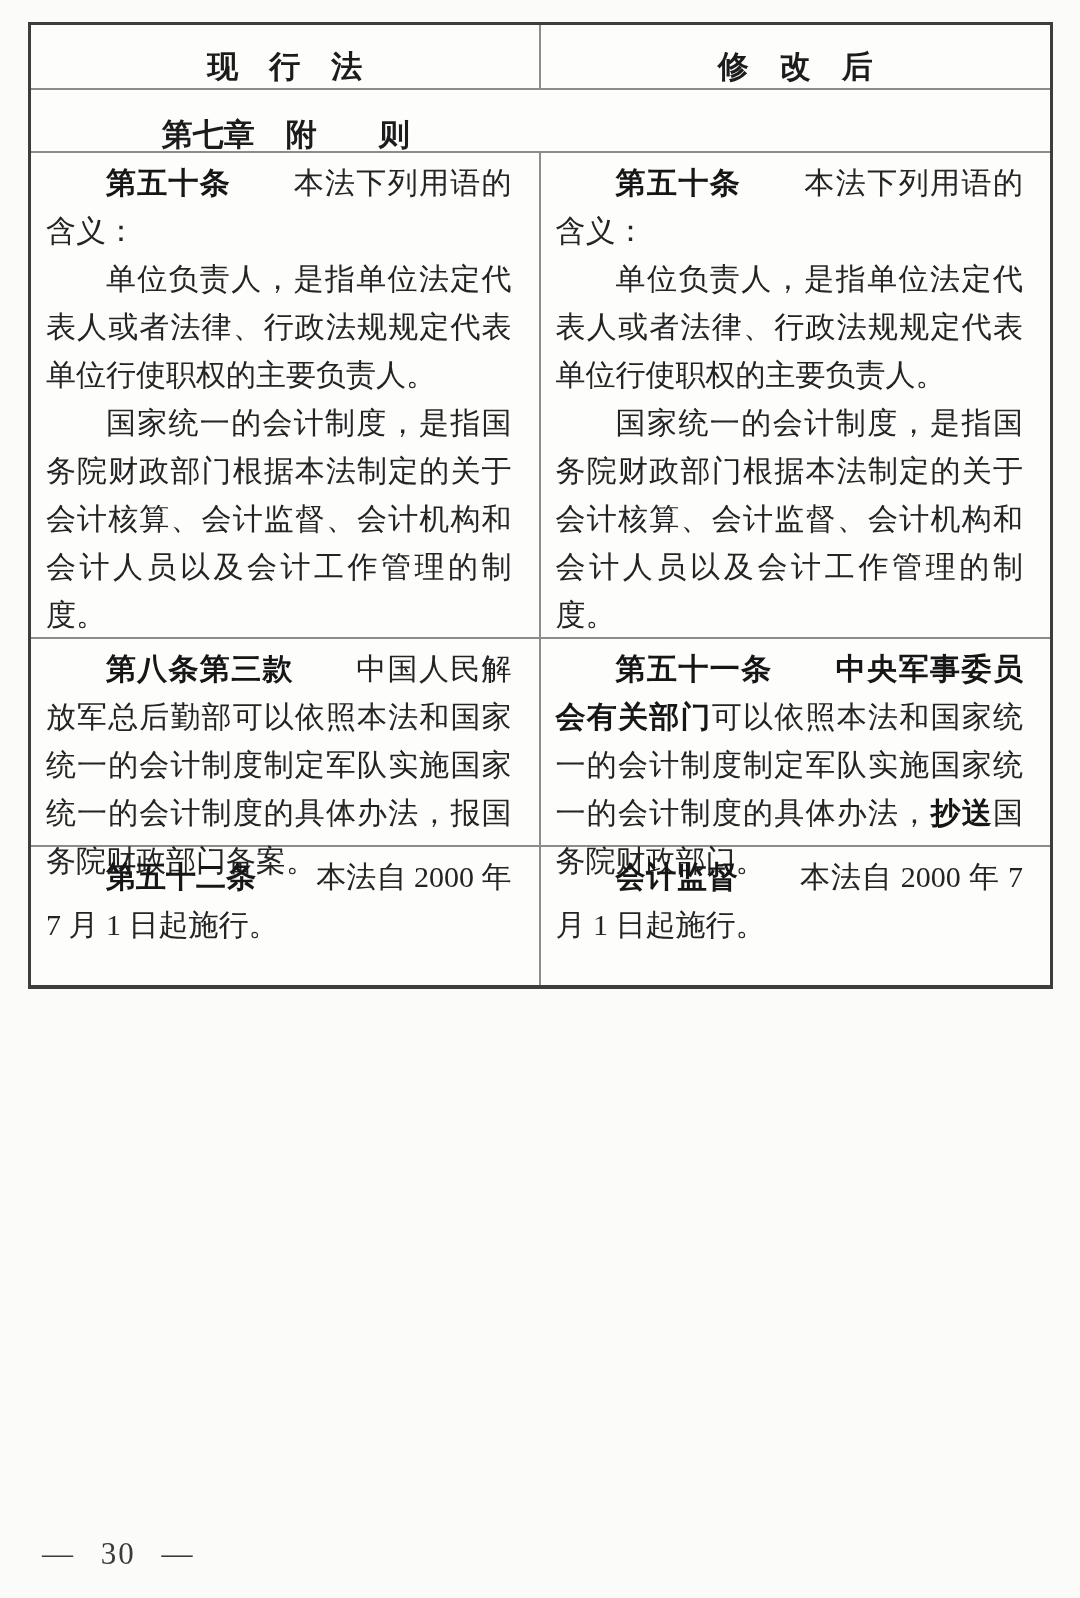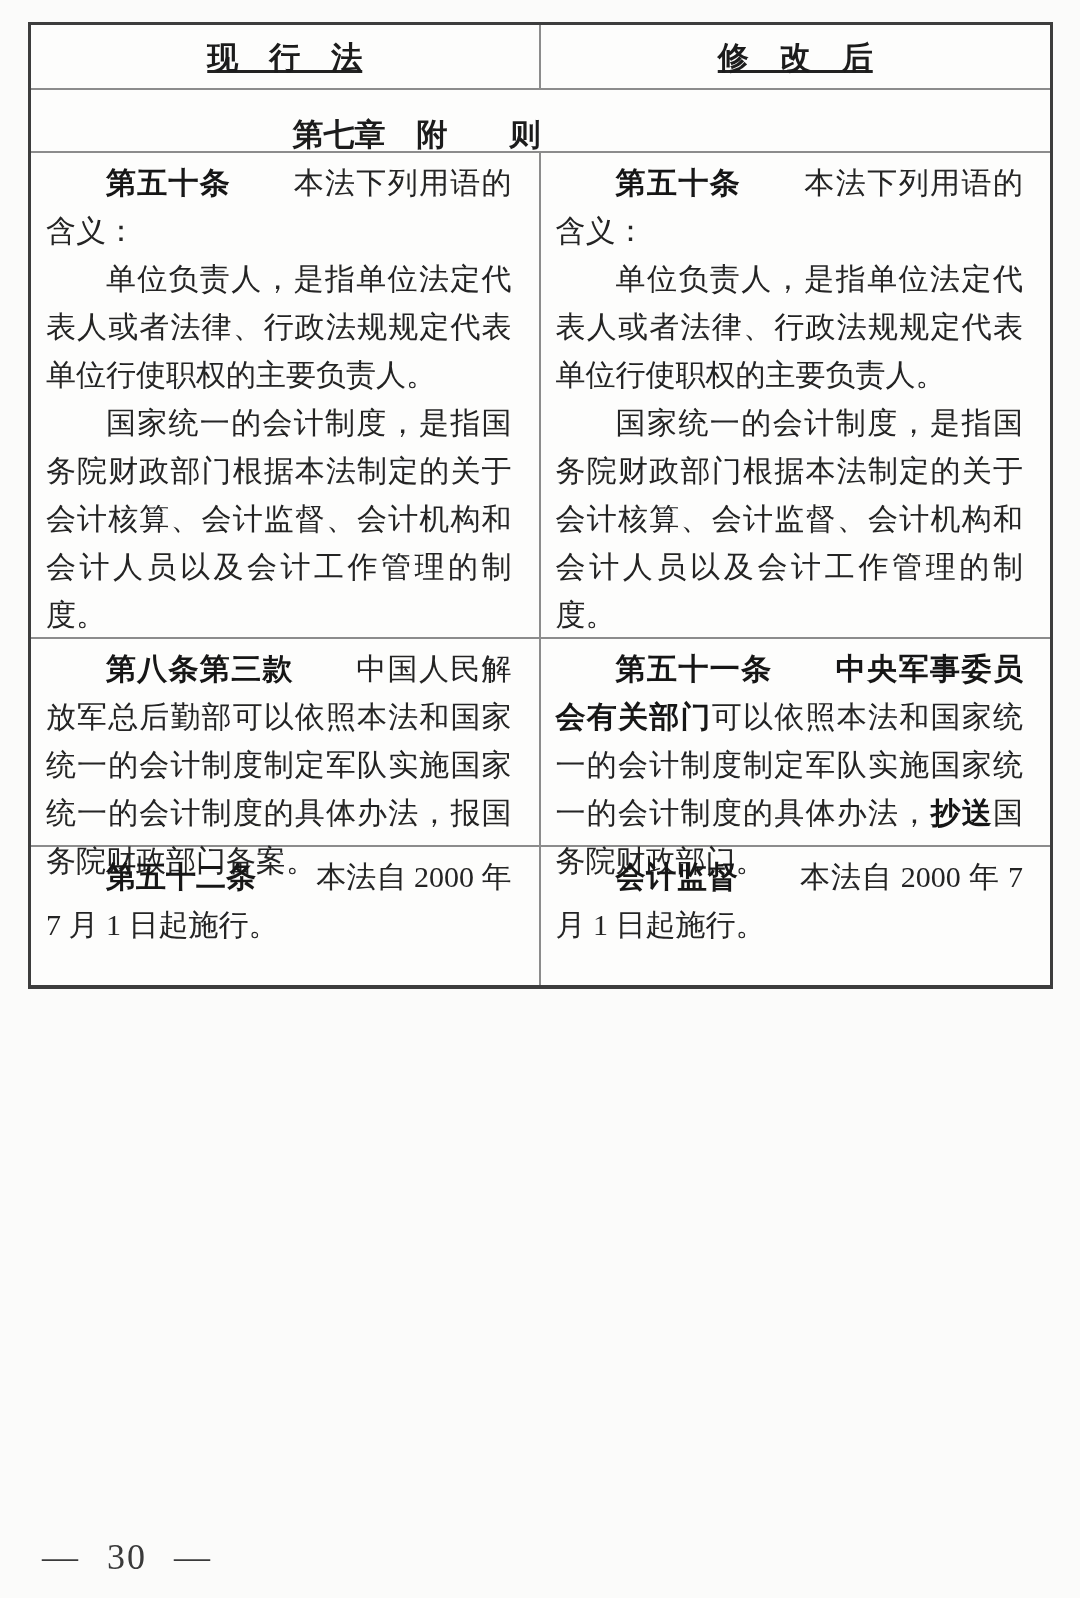--- a/index.html
+++ b/index.html
@@ -29,27 +29,26 @@
   }
   .t-row:last-child { border-bottom: none; }
   .t-cell {
     width: 50%;
     padding: 6px 27px 4px 15px;
     border-right: 2px solid #8c8c8c;
   }
   .t-cell:last-child { border-right: none; }
   .head-row { height: 65px; }
   .head-row .t-cell {
-    display: flex; align-items: flex-start; justify-content: center;
-    padding: 12px;
-    text-decoration: underline;
+    display: flex; align-items: flex-end; justify-content: center;
+    padding: 0;
   }
   .chapter-row { height: 63px; }
   .chapter-row .t-cell {
-    display: flex; align-items: center; justify-content: flex-end;
+    display: flex; align-items: center; justify-content: center;
     padding: 0;
     margin-top: 29px;
   }
   .head-text, .chapter-text {
     font-family: "Liberation Sans", "DejaVu Sans", sans-serif;
     font-weight: 700;
     font-size: 31px;
     color: #1c1c1c;
     white-space: pre;
   }
@@ -65,21 +64,21 @@
     color: #242424;
   }
   .para .b {
     font-family: "Liberation Sans", "DejaVu Sans", sans-serif;
     font-weight: 700;
     color: #161616;
   }
   .page-number {
     position: absolute;
     left: 42px; top: 1536px;
-    font-size: 36px;
+    font-size: 31px;
     letter-spacing: 2px;
     word-spacing: 16px;
     color: #3a3a3a;
     font-family: "Liberation Serif", "DejaVu Serif", serif;
   }
 </style>
 </head>
 <body>
 
 <div class="page">

